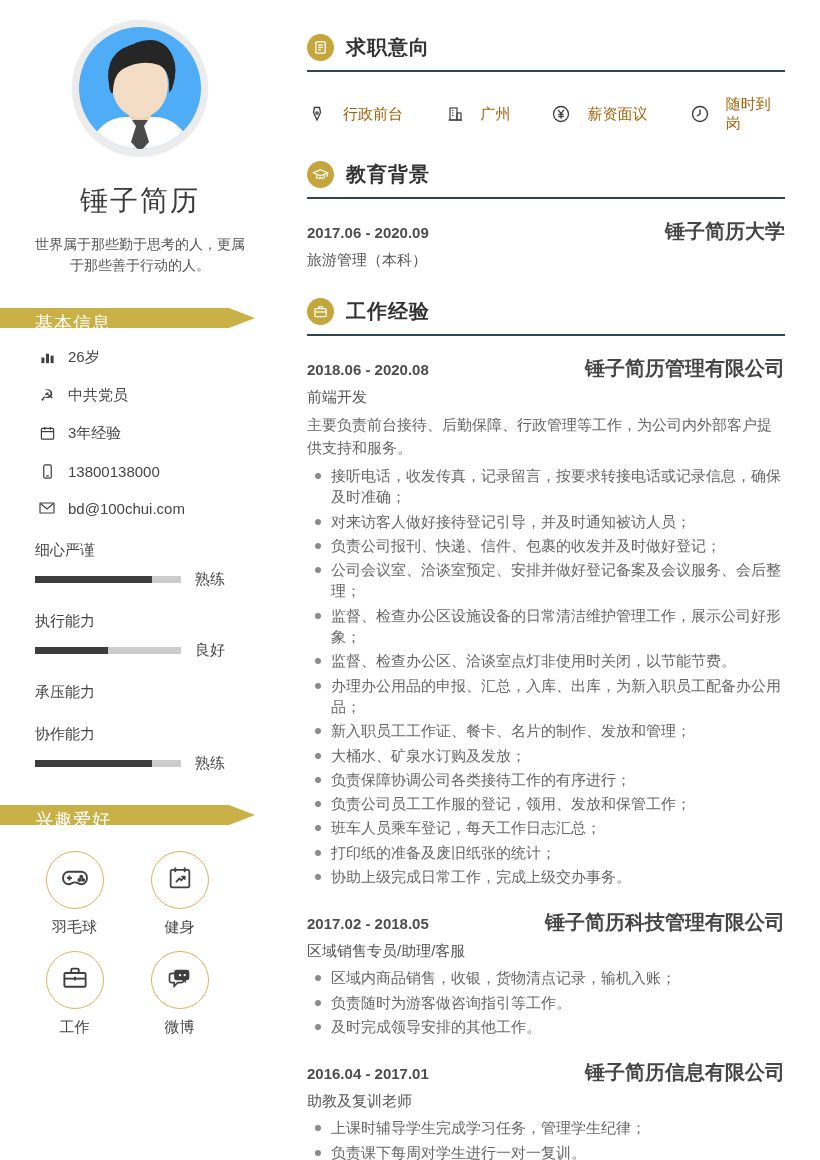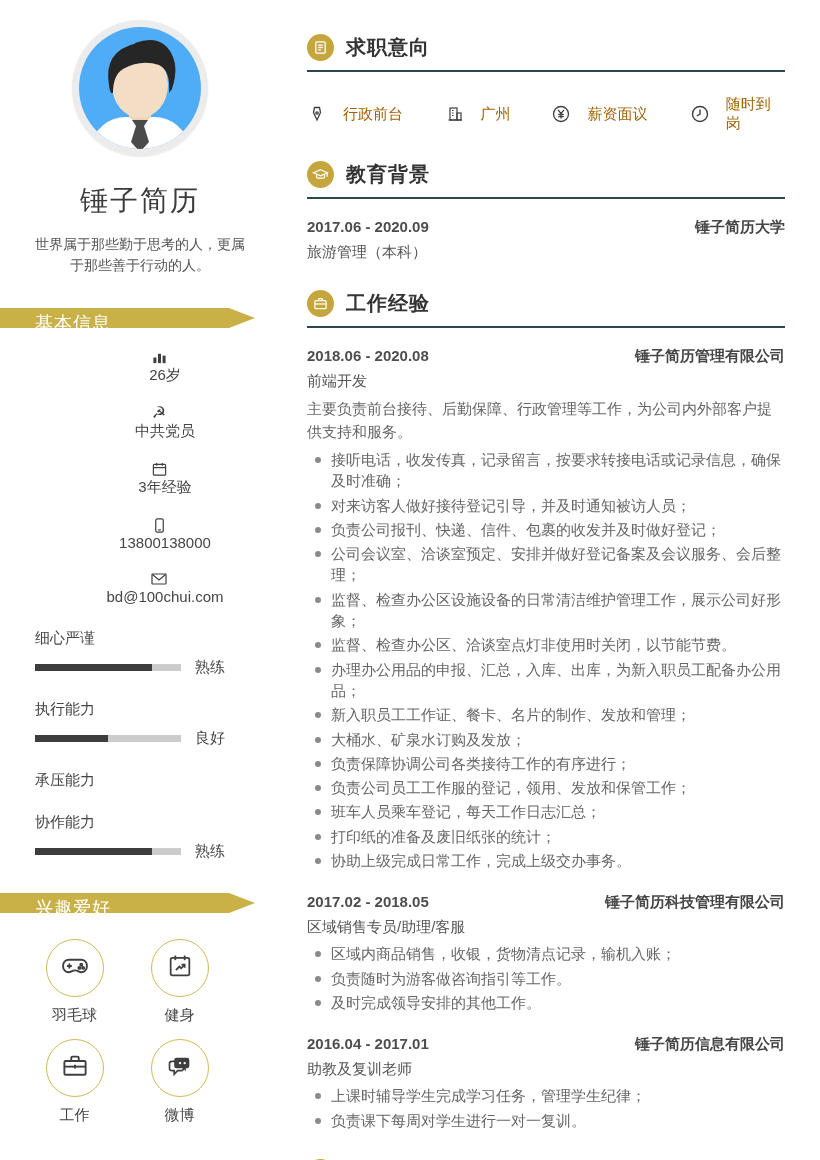--- a/index.html
+++ b/index.html
@@ -11,21 +11,21 @@
   .sidebar { width:280px; flex:0 0 280px; padding-top:20px; }
   .avatar-wrap { width:136px; height:136px; margin:0 auto; border-radius:50%; background:#ececec; display:flex; align-items:center; justify-content:center; box-shadow:0 1px 2px rgba(0,0,0,.08); }
   .avatar-svg { display:block; }
   .person-name { text-align:center; font-size:28px; font-weight:500; color:#3a3a3a; margin-top:26px; letter-spacing:2px; }
   .motto { width:220px; margin:14px auto 0; text-align:center; font-size:14px; line-height:1.5; color:#555; }
 
   .banner { width:255px; height:20px; margin-top:32px; background:#C9B148; color:#fff; font-size:18px; font-weight:normal; line-height:31px; padding-left:35px; letter-spacing:1px;
             clip-path:polygon(0 0, 229px 0, 255px 50%, 229px 100%, 0 100%); }
 
   .info-list { margin:20px 0 0 38px; }
-  .info-row { display:flex; align-items:center; margin-bottom:19px;flex-direction:column; }
+  .info-row { display:flex; align-items:center; margin-bottom:19px; }
   .info-row .ic { width:18px; height:18px; display:flex; align-items:center; justify-content:center; color:#3f3f3f; }
   .info-row .txt { margin-left:12px; font-size:15px; color:#454545; }
 
   .skills { margin:24px 0 0 35px; width:212px; }
   .skill { margin-bottom:23px; }
   .skill-label { font-size:15px; color:#454545; margin-bottom:10px; }
   .skill-line { display:flex; align-items:center;text-align:center; }
   .skill-track { width:146px; height:7px; background:#cccccc; position:relative; }
   .skill-fill { height:7px; background:#3d3d3d; }
   .skill-level { margin-left:14px; font-size:15px; color:#454545; }
@@ -47,21 +47,21 @@
   .intent-item .ic { width:20px; height:20px; display:flex; align-items:center; justify-content:center; color:#3f3f3f; }
   .intent-item .txt { margin-left:16px; font-size:15px; color:#a16207; }
   .intent-item:nth-child(1){ width:139px; }
   .intent-item:nth-child(2){ width:108px; }
   .intent-item:nth-child(3){ width:140px; }
 
   .section { margin-top:28px; }
   .entry { margin-top:19px; }
   .entry-top { display:flex; justify-content:space-between; align-items:baseline; }
   .entry-period { font-size:15px; font-weight:bold; color:#4d4d4d; }
-  .entry-org { font-size:15px; font-weight:bold; color:#454545; }
+  .entry-org { font-size:20px; font-weight:bold; color:#454545; }
   .entry-role { margin-top:6px; font-size:15px; color:#555; }
   .entry-summary { margin-top:7px; font-size:15px; line-height:1.5; color:#666; }
 
   ul.bullets { list-style:none; margin-top:6px; }
   ul.bullets li { position:relative; padding-left:24px; font-size:15px; line-height:1.42; color:#666; margin-bottom:3px; }
   ul.bullets li::before { content:""; position:absolute; left:8px; top:8px; width:6px; height:6px; border-radius:50%; background:#8a8a8a; }
 </style>
 </head>
 <body>
 

